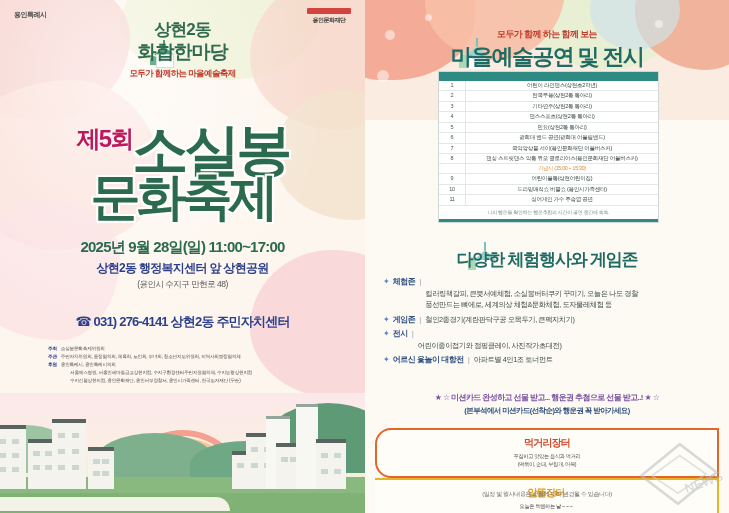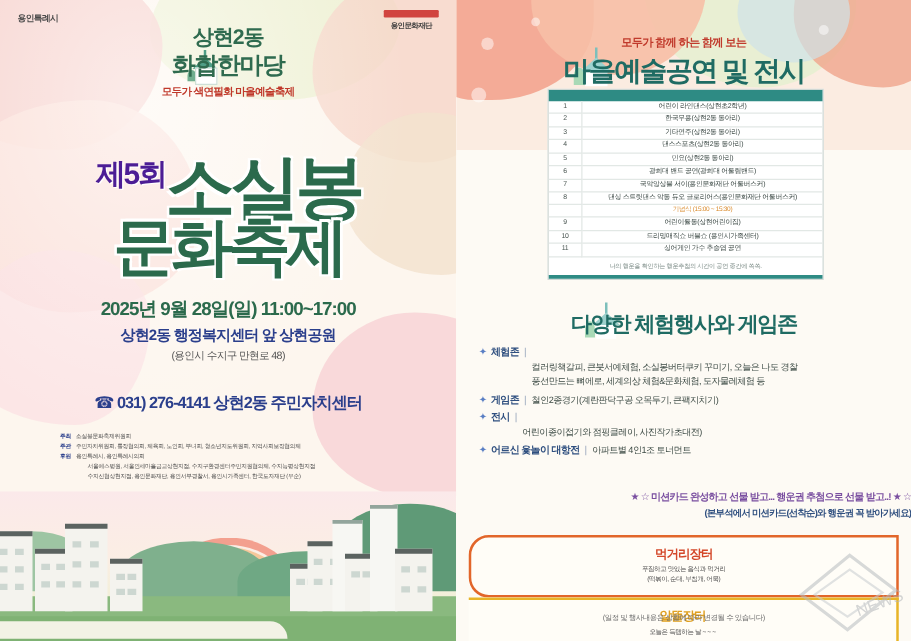--- a/index.html
+++ b/index.html
@@ -60,21 +60,21 @@
   .lp-sub1 .l2{font-size:19px;font-weight:bold;color:#2f6b4f;letter-spacing:-1px;margin-top:-2px;}
   .lp-sub1 .l3{font-size:8.5px;font-weight:bold;color:#c0392b;letter-spacing:-.6px;margin-top:3px;}
   .church{position:absolute;left:150px;top:40px;width:28px;height:28px;}
   .church .roof{position:absolute;left:4px;top:6px;width:0;height:0;border-left:10px solid transparent;
     border-right:10px solid transparent;border-bottom:9px solid #4f9e86;}
   .church .body{position:absolute;left:6px;top:14px;width:16px;height:12px;background:#fff;border:1px solid #cfe0d8;}
   .church .spire{position:absolute;left:13px;top:0;width:2px;height:8px;background:#4f9e86;}
   .church .tree{position:absolute;left:0;top:16px;width:7px;height:9px;background:#6fae8f;border-radius:50% 50% 0 0;}
 
   .lp-big{position:absolute;left:0;right:0;top:74px;text-align:center;line-height:1;}
-  .lp-big .no{display:inline-block;font-size:24px;font-weight:bold;color:#4c1d95;letter-spacing:-2px;
+  .lp-big .no{display:inline-block;font-size:24px;font-weight:bold;color:#be185d;letter-spacing:-2px;
     vertical-align:22px;text-shadow:1px 1px 0 #fff;}
   .lp-big .w1{display:inline-block;font-size:56px;font-weight:bold;color:#2b6a4c;letter-spacing:-4px;
     text-shadow:2px 2px 0 #fff,-2px -2px 0 #fff,2px -2px 0 #fff,-2px 2px 0 #fff;margin-top:48px;}
   .lp-big .w2{font-size:50px;font-weight:bold;color:#2b6a4c;letter-spacing:-4px;margin-top:-6px;
     text-shadow:2px 2px 0 #fff,-2px -2px 0 #fff,2px -2px 0 #fff,-2px 2px 0 #fff;}
 
   .lp-when{position:absolute;left:0;right:0;top:238px;text-align:center;}
   .lp-when .d1{font-size:15px;font-weight:bold;color:#2b6a4c;letter-spacing:-.8px;}
   .lp-when .d2{font-size:12px;font-weight:bold;color:#2b3f8c;letter-spacing:-.7px;margin-top:3px;}
   .lp-when .d3{font-size:8.5px;color:#555;letter-spacing:-.5px;margin-top:2px;}
@@ -136,21 +136,21 @@
   .sec2-church .tree{position:absolute;left:0;top:15px;width:8px;height:13px;background:#a9d9b6;border-radius:50% 50% 0 0;}
 
   .blist{position:absolute;left:18px;top:276px;right:12px;}
   .bitem{display:flex;align-items:flex-start;margin-bottom:3px;}
   .bmark{color:#5a7fc4;font-size:8px;line-height:11px;margin-right:3px;}
   .bkey{font-size:8px;font-weight:bold;color:#2f4f7f;letter-spacing:-.5px;white-space:nowrap;line-height:11px;}
   .bsep{color:#9aa8bd;font-size:8px;margin:0 4px;line-height:11px;}
   .bval{font-size:7.3px;color:#3c4a44;letter-spacing:-.45px;line-height:11.5px;flex:1;}
 
   
-  .mission{position:absolute;left:0;right:0;top:392px;text-align:right;}
+  .mission{position:absolute;left:0;right:0;top:392px;text-align:center;}
   .mission .m1{font-size:8px;font-weight:bold;color:#7a4fa0;letter-spacing:-.6px;}
   .mission .m2{font-size:7.5px;font-weight:bold;color:#2f4f7f;letter-spacing:-.6px;margin-top:3px;}
 
   
   .banners{position:absolute;left:10px;top:428px;right:10px;display:flex;gap:0;flex-direction:column;}
   .ban{flex:1;text-align:center;padding:6px 2px 7px;border:2px solid #ddd;position:relative;background:#fffdf7;}
   .ban.b-1{border-color:#e2662a;border-radius:16px 0 0 16px;}
   .ban.b-2{border-color:#e8b427;border-left:none;}
   .ban.b-3{border-color:#82b93c;border-left:none;border-radius:0 16px 16px 0;margin-left:16px;}
   .ban .t{font-size:10px;font-weight:bold;letter-spacing:-.8px;}
@@ -192,21 +192,21 @@
     <div class="church">
       <div class="tree"></div>
         <div class="spire"></div>
         <div class="roof"></div>
         <div class="body"></div>
     </div>
 
     <div class="lp-sub1">
       <div class="l1">상현2동</div>
       <div class="l2">화합한마당</div>
-      <div class="l3">모두가 색연필화 마을예술축제</div>
+      <div class="l3">모두가 함께하는 마을예술축제</div>
     </div>
 
     <div class="lp-big">
       <span class="no">제5회</span><span class="w1">소실봉</span>
       <div class="w2">문화축제</div>
     </div>
 
     <div class="lp-when">
       <div class="d1">2025년 9월 28일(일) 11:00~17:00</div>
       <div class="d2">상현2동 행정복지센터 앞 상현공원</div>

